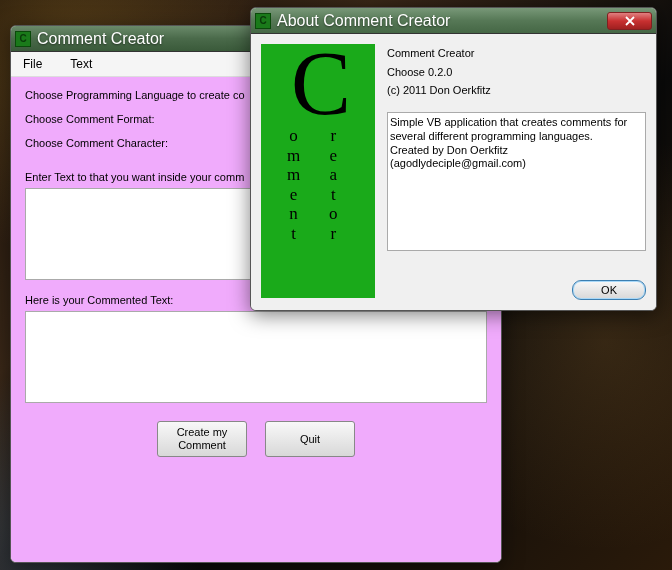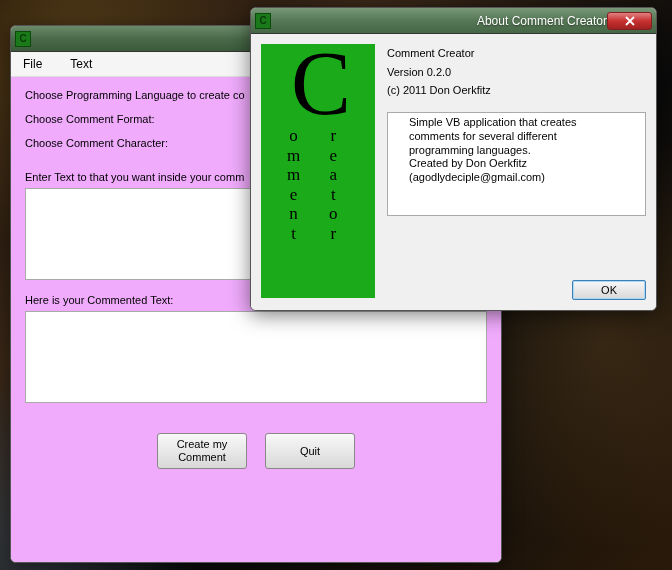--- a/index.html
+++ b/index.html
@@ -47,24 +47,23 @@
       margin-right: 6px;
       display: flex;
       align-items: center;
       justify-content: center;
       color: #0a3a0a;
       font-weight: bold;
       font-size: 10px;
     }
     .title-text {
       color: #fff;
-      font-size: 12px;
+      font-size: 16px;
       flex: 1;
       text-shadow: 0 1px 2px rgba(0,0,0,0.5);
-      text-align: right;
     }
     .close-btn {
       width: 45px;
       height: 18px;
       background: linear-gradient(to bottom, #e08080 0%, #c83030 50%, #a02020 100%);
       border: 1px solid #802020;
       border-radius: 3px;
       display: flex;
       align-items: center;
       justify-content: center;
@@ -114,21 +113,21 @@
       font-size: 11px;
       padding: 2px;
       margin-top: 3px;
       margin-bottom: 12px;
       overflow-y: scroll;
     }
     .button-row {
       display: flex;
       justify-content: center;
       gap: 18px;
-      margin-top: 16px;
+      margin-top: 4px;
     }
     .btn {
       background: linear-gradient(to bottom, #f8f8f8 0%, #e8e8e8 50%, #d8d8d8 100%);
       border: 1px solid #888;
       border-radius: 3px;
       padding: 6px 18px;
       font-size: 11px;
       cursor: pointer;
       min-width: 90px;
       text-align: center;
@@ -183,36 +182,36 @@
     .about-right {
       flex: 1;
       display: flex;
       flex-direction: column;
     }
     .about-lines { font-size: 11px; line-height: 1.7; margin-bottom: 12px; }
     .about-desc {
       border: 1px solid #aaa;
       background: #fff;
       font-size: 11px;
-      padding: 3px 21px;
-      height: 104px;
+      padding: 3px 2px;
+      height: 139px;
       overflow-y: scroll;
       line-height: 1.25;
       white-space: pre-wrap;
     }
     .about-footer {
       margin-top: auto;
       display: flex;
       justify-content: flex-end;
       padding-top: 10px;
     }
     .ok-btn {
       background: linear-gradient(to bottom, #f8f8f8 0%, #e8e8e8 50%, #d8d8d8 100%);
       border: 1px solid #3c7fb1;
-      border-radius: 2px;
+      border-radius: 9px;
       padding: 3px 28px;
       font-size: 11px;
       cursor: pointer;
       box-shadow: 0 0 0 1px #a8d8f8 inset;
     }
   </style>
 </head>
 <body>
 <div class="bg-layer"></div>
 
@@ -270,21 +269,21 @@
           <span>e</span>
           <span>a</span>
           <span>t</span>
           <span>o</span>
           <span>r</span>
         </div>
     </div>
     <div class="about-right">
       <div class="about-lines">
         <div>Comment Creator</div>
-        <div>Version 0.2.0</div>
+        <div>Choose 0.2.0</div>
         <div>(c) 2011 Don Oerkfitz</div>
       </div>
       <div class="about-desc">Simple VB application that creates comments for several different programming languages.
 Created by Don Oerkfitz (agodlydeciple@gmail.com)</div>
       <div class="about-footer">
         <button class="ok-btn"><span>OK</span></button>
       </div>
     </div>
   </div>
 </div>

